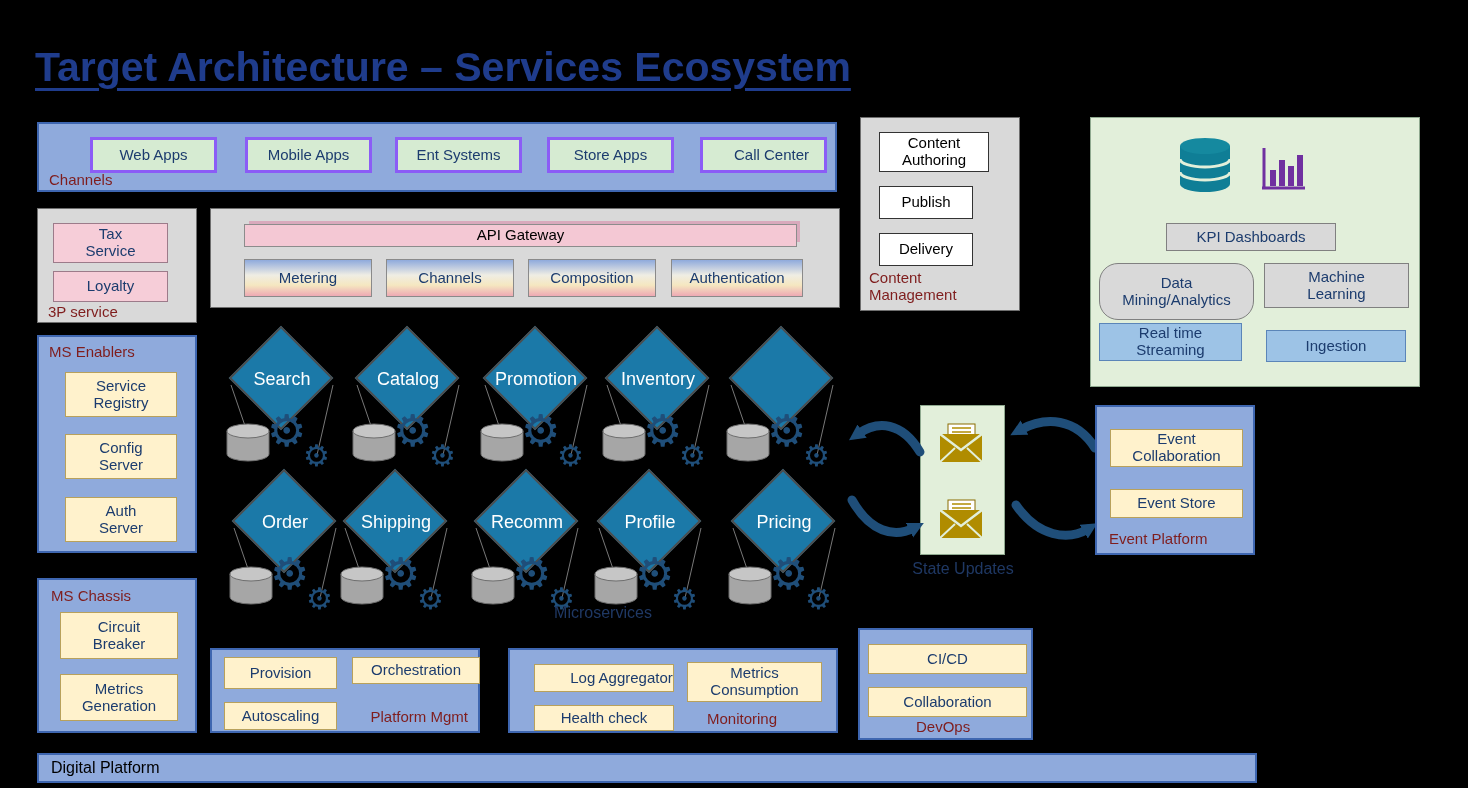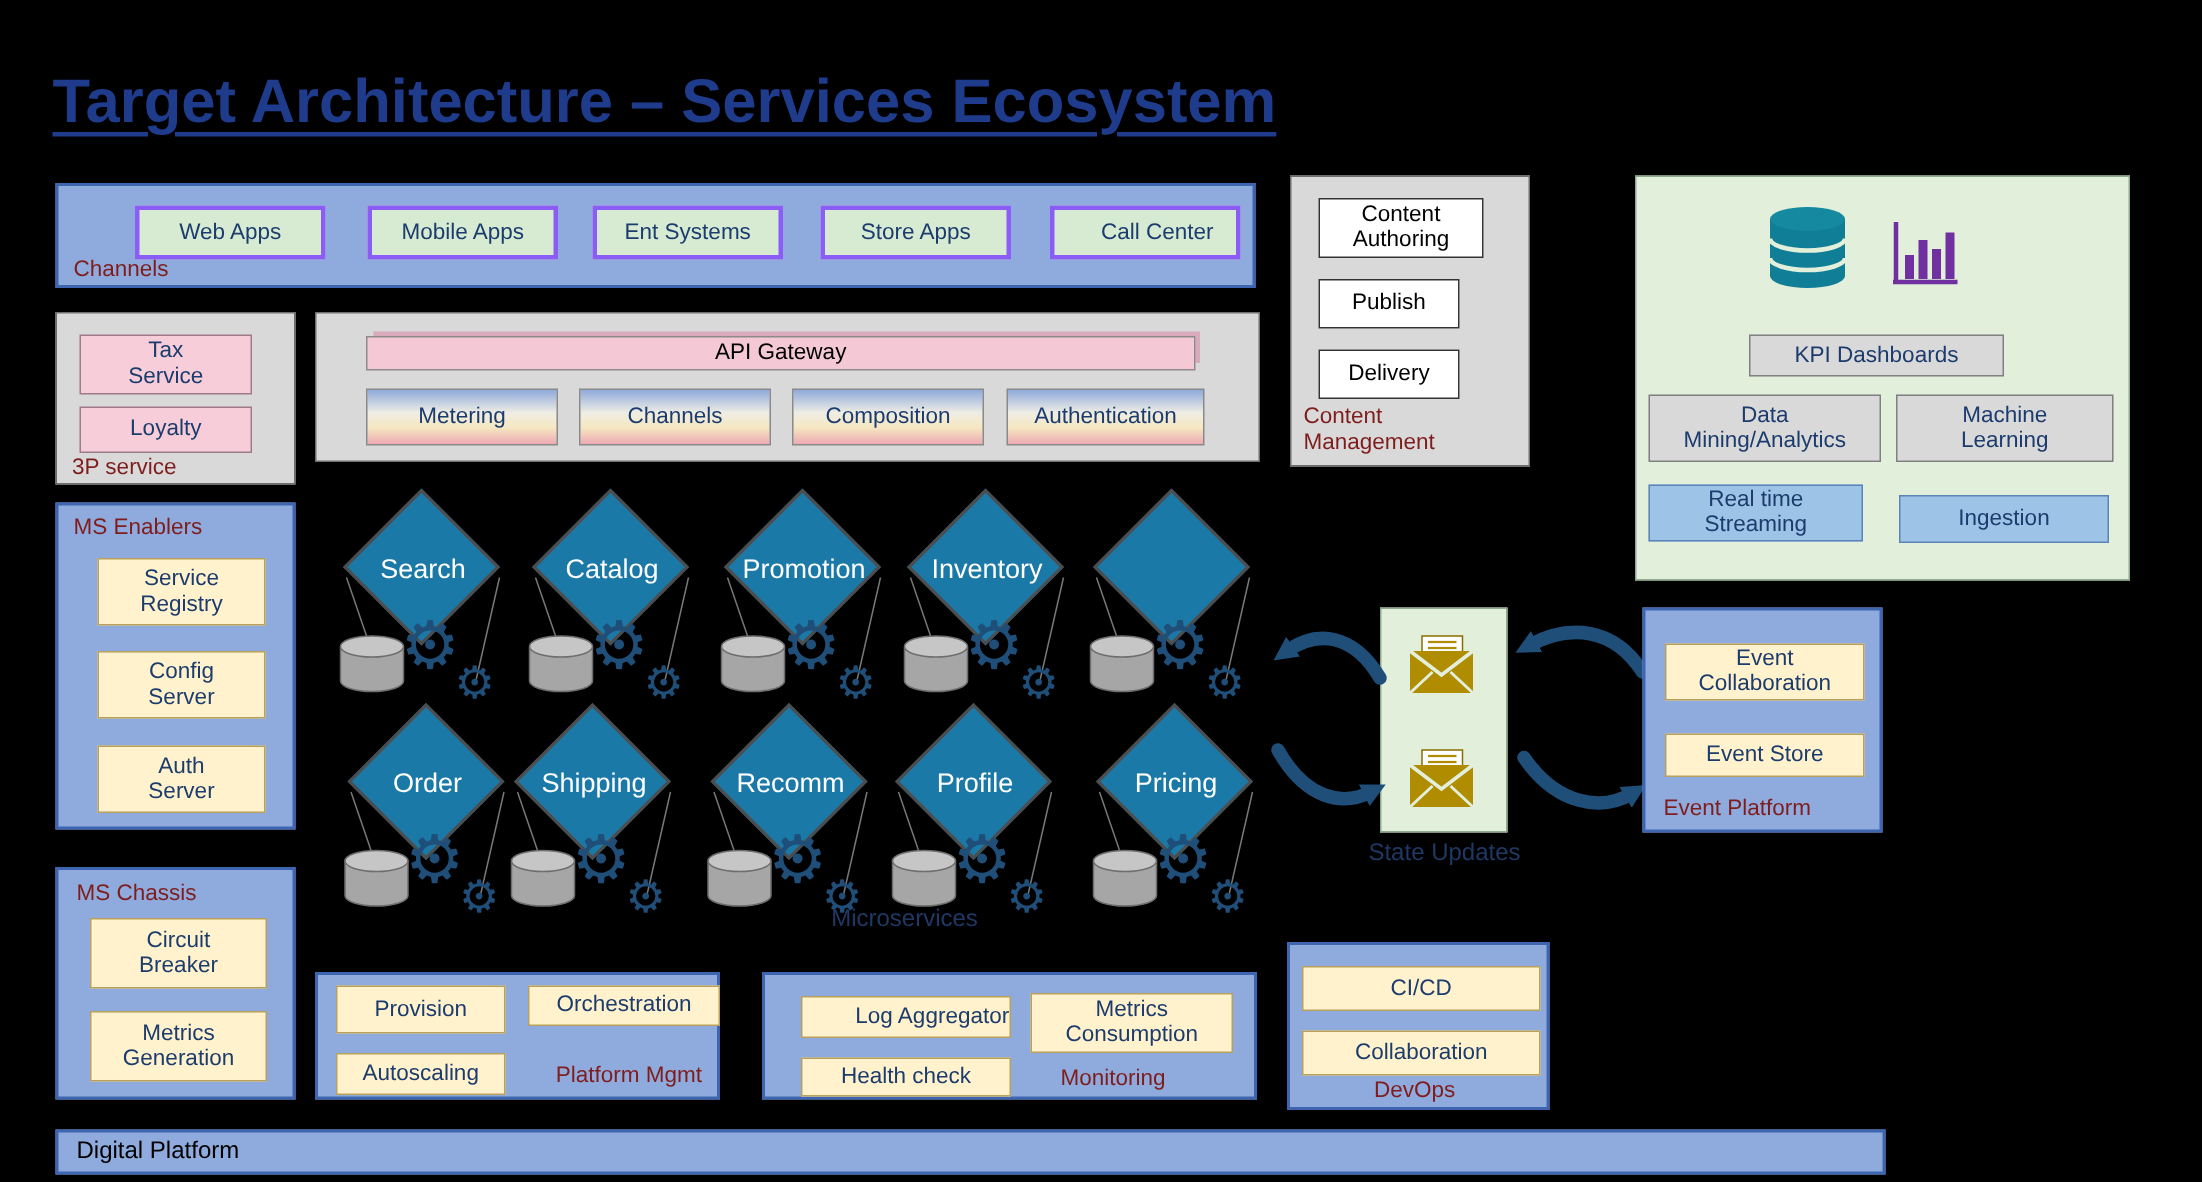--- a/index.html
+++ b/index.html
@@ -94,21 +94,21 @@
   </div>
 
   <div class="panel green" style="left:1090px;top:117px;width:330px;height:270px;">
     <svg class="abs" style="left:85px;top:18px;width:58px;height:58px;">
         <use href="#sym-db"></use>
       </svg>
     <svg class="abs" style="left:168px;top:28px;width:48px;height:46px;">
         <use href="#sym-chart"></use>
       </svg>
     <div class="box gray-box" style="left:75px;top:105px;width:170px;height:28px;">KPI Dashboards</div>
-    <div class="box gray-box" style="left:8px;top:145px;width:155px;height:45px;">Data
+    <div class="box gray-box" style="left:8px;top:145px;width:155px;height:57px;border-radius:19px;">Data
 Mining/Analytics</div>
     <div class="box gray-box" style="left:173px;top:145px;width:145px;height:45px;">Machine
 Learning</div>
     <div class="box blue-box" style="left:8px;top:205px;width:143px;height:38px;">Real time
 Streaming</div>
     <div class="box blue-box" style="left:175px;top:212px;width:140px;height:32px;">Ingestion</div>
   </div>
 
   <div class="panel gray" style="left:37px;top:208px;width:160px;height:115px;">
     <div class="box pink-box" style="left:15px;top:14px;width:115px;height:40px;">Tax

